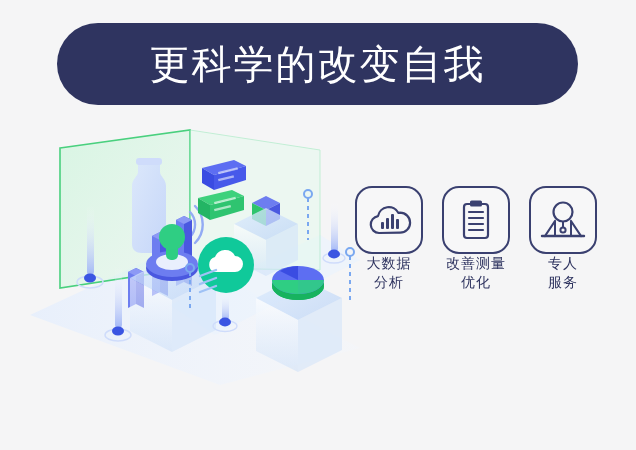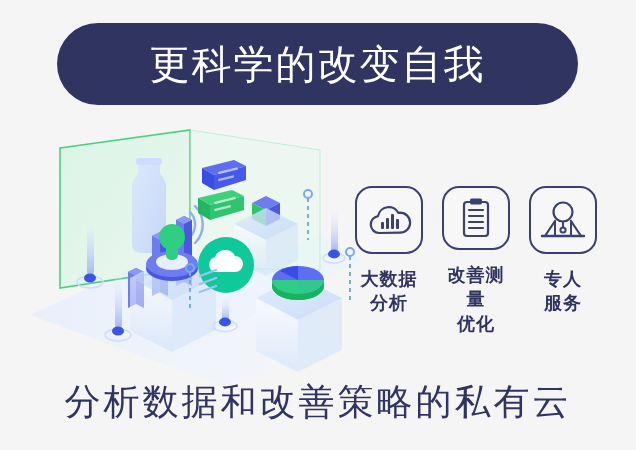--- a/index.html
+++ b/index.html
@@ -34,22 +34,22 @@
     position:absolute;left:352px;top:186px;width:248px;height:150px;
     display:flex;justify-content:space-between;
   }
   .feature{width:74px;display:flex;flex-direction:column;align-items:center;}
   .feature-badge{
     width:68px;height:68px;border:2.5px solid #3a4070;border-radius:17px;
     box-sizing:border-box;display:flex;align-items:center;justify-content:center;
     background:#f7f7f8;
   }
   .feature-label{
-    margin-top:13px;text-align:center;color:#2f3460;
-    font-size:18px;line-height:1.35;letter-spacing:1px;font-weight:700;
+    text-align:center;color:#2f3460;
+    font-size:14px;line-height:1.35;letter-spacing:1px;font-weight:400;
   }
   .feature-label span{display:block;}
 
   
   .illustration{position:absolute;left:20px;top:120px;width:340px;height:265px;}
 </style>
 </head>
 <body>
 
 <div class="poster">
@@ -278,15 +278,14 @@
           <line x1="3" y1="38" x2="45" y2="38" stroke="#3a4070" stroke-width="2.4" stroke-linecap="round"></line>
         </svg>
       </div>
       <div class="feature-label">
         <span>专人</span>
         <span>服务</span>
       </div>
     </div>
   </div>
 
-  <div class="tagline">分析数据和改善策略的私有云</div>
 
 </div>
 
 </body></html>

